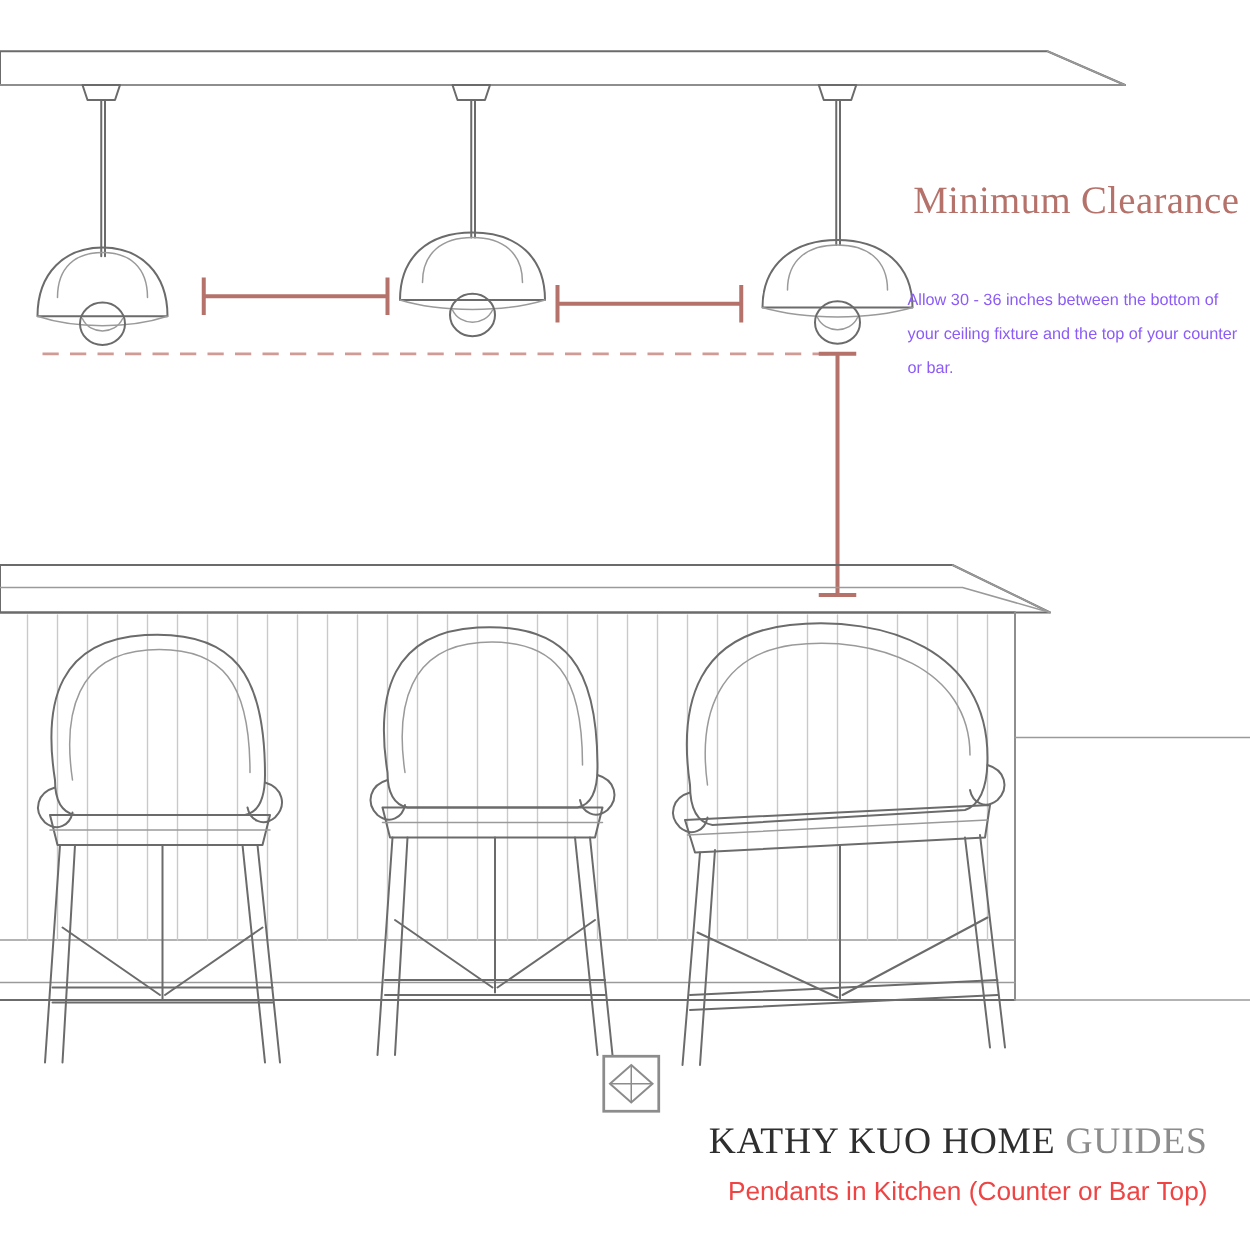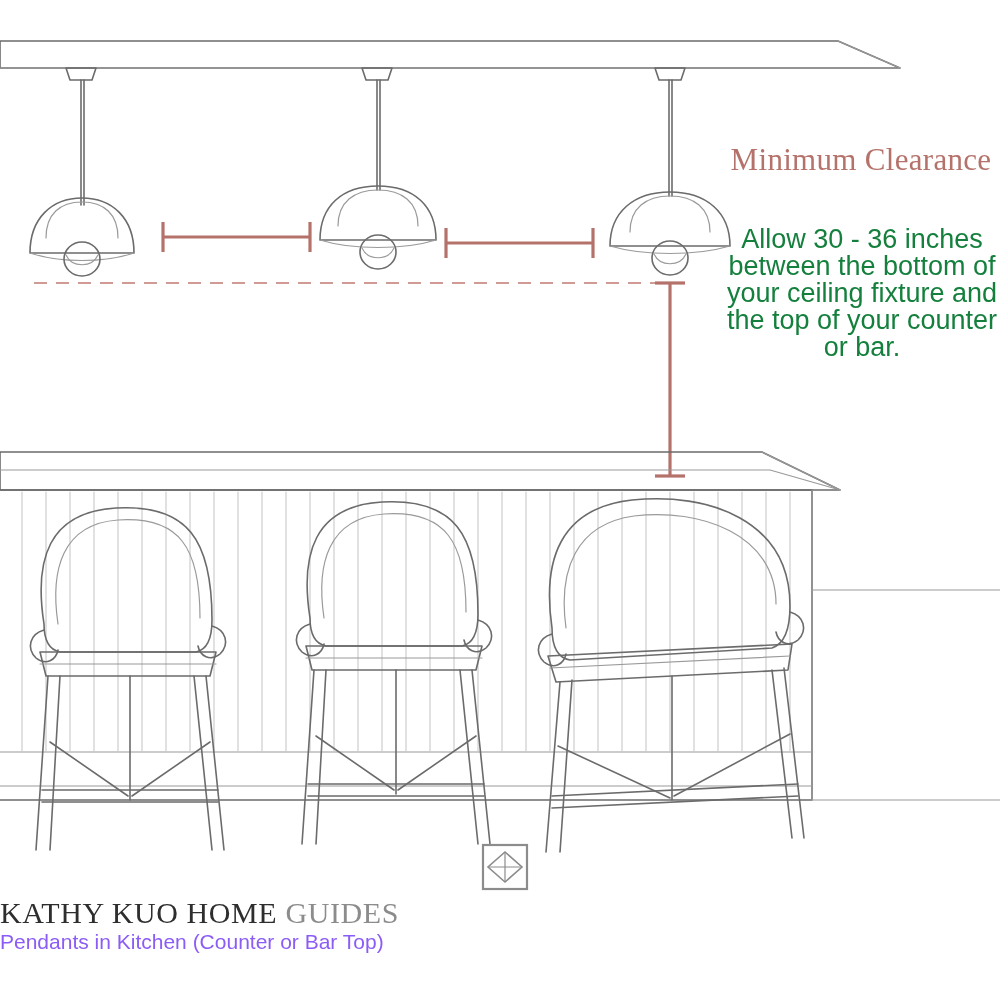--- a/index.html
+++ b/index.html
@@ -34,24 +34,23 @@
   .heading {
     font-family: "Liberation Serif", serif;
     color: #b5726b;
     font-size: 31px;
     line-height: 35px;
     text-align: center;
     letter-spacing: 0.3px;
   }
   .body-text {
     font-family: "Liberation Sans", sans-serif;
-    color: #15803d;
-    font-size: 27px;
+    color: #8b5cf6;
+    font-size: 13px;
     line-height: 27px;
-    text-align: center;
   }
   #mc-heading {
     left: 716px;
     top: 142px;
     width: 290px;
   }
   #mc-body {
     left: 726px;
     top: 226px;
     width: 272px;
@@ -64,35 +63,36 @@
   #pos-body {
     left: 100px;
     top: 368px;
     width: 560px;
   }
   #brand-wrap {
     position: absolute;
     left: 0;
     top: 896px;
     width: 966px;
-    text-align: left;
+    text-align: right;
   }
   #brand-title {
     font-family: "Liberation Serif", serif;
     font-size: 30px;
     letter-spacing: 0.6px;
     color: #2e2e2e;
   }
   #brand-title .guides {
     color: #8c8c8c;
   }
   #brand-sub {
+    margin-top: 12px;
     font-family: "Liberation Sans", sans-serif;
     font-size: 21px;
-    color: #8b5cf6;
+    color: #ef4444;
   }
 </style>
 </head>
 <body>
 
 <div id="stage">
 
   <svg id="art" viewBox="0 0 1000 1000">
     <defs>
       <style>

